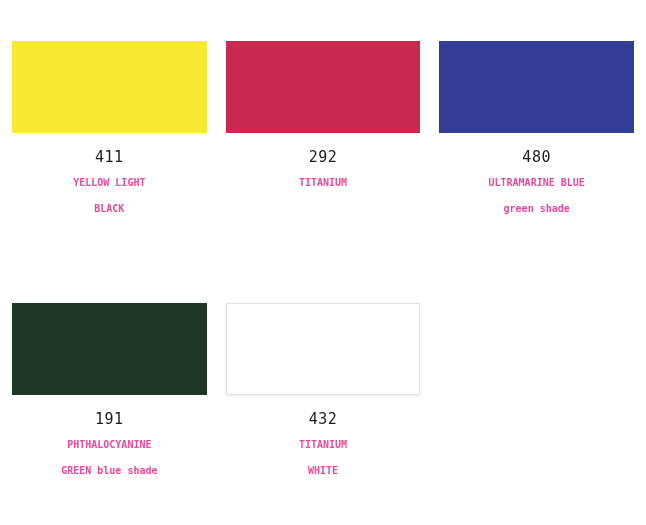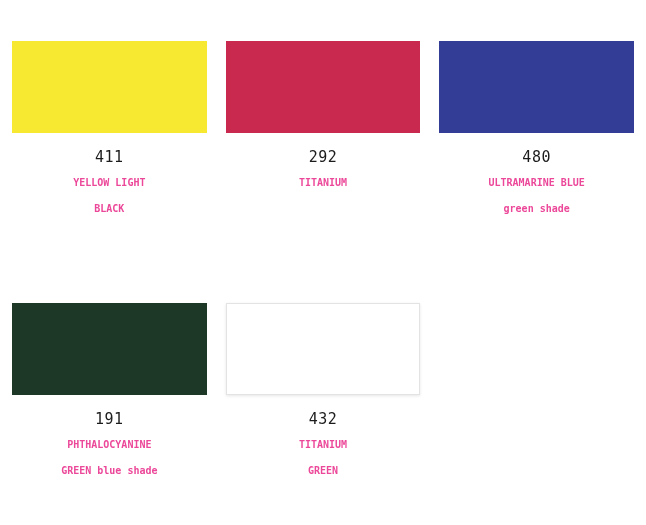--- a/index.html
+++ b/index.html
@@ -105,17 +105,17 @@
       <div class="swatch-name">GREEN blue shade</div>
     </div>
   </div>
 
 
   <div class="swatch-cell row-2">
     <div class="swatch-chip has-border" style="background-color: rgb(255, 255, 255);"></div>
     <div class="swatch-labels">
       <div class="swatch-code">432</div>
       <div class="swatch-name">TITANIUM</div>
-      <div class="swatch-name">GREEN</div>
+      <div class="swatch-name">WHITE</div>
     </div>
   </div>
 
 </div>
 
 </body></html>

